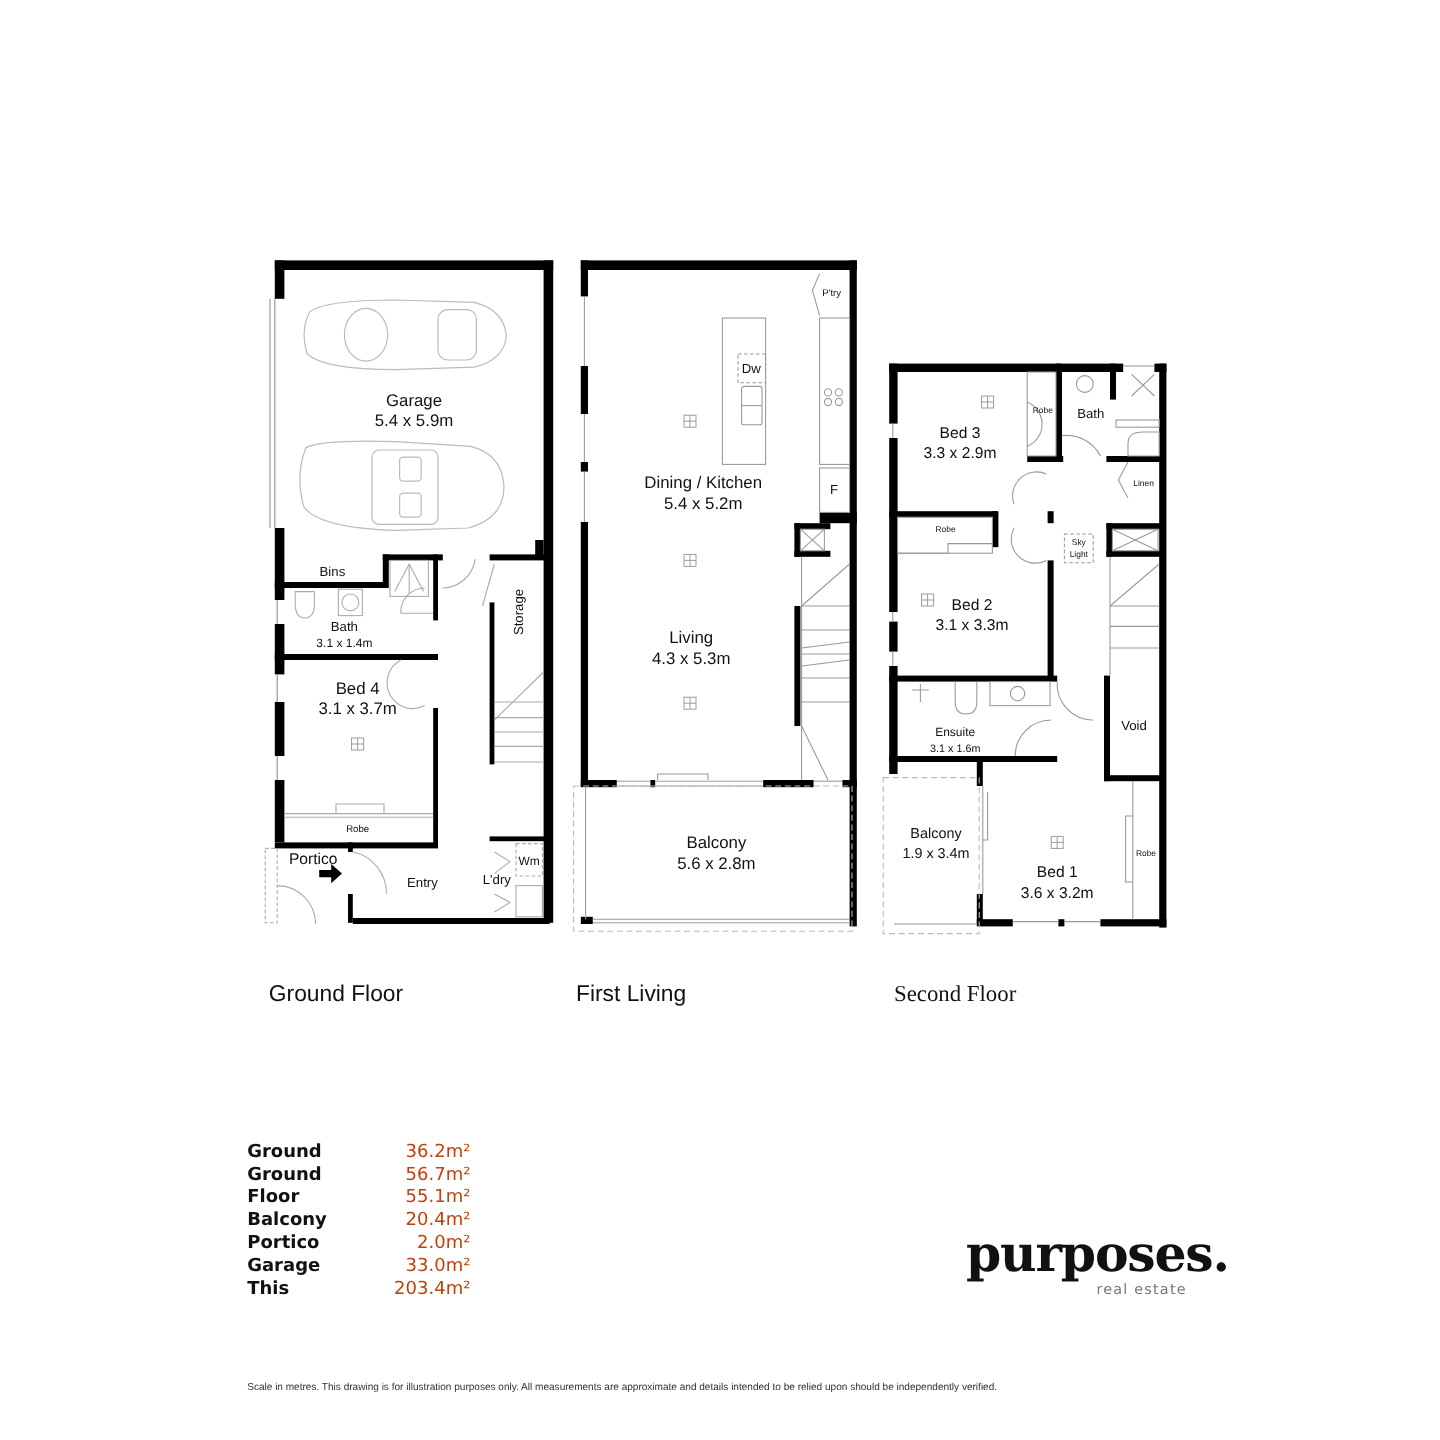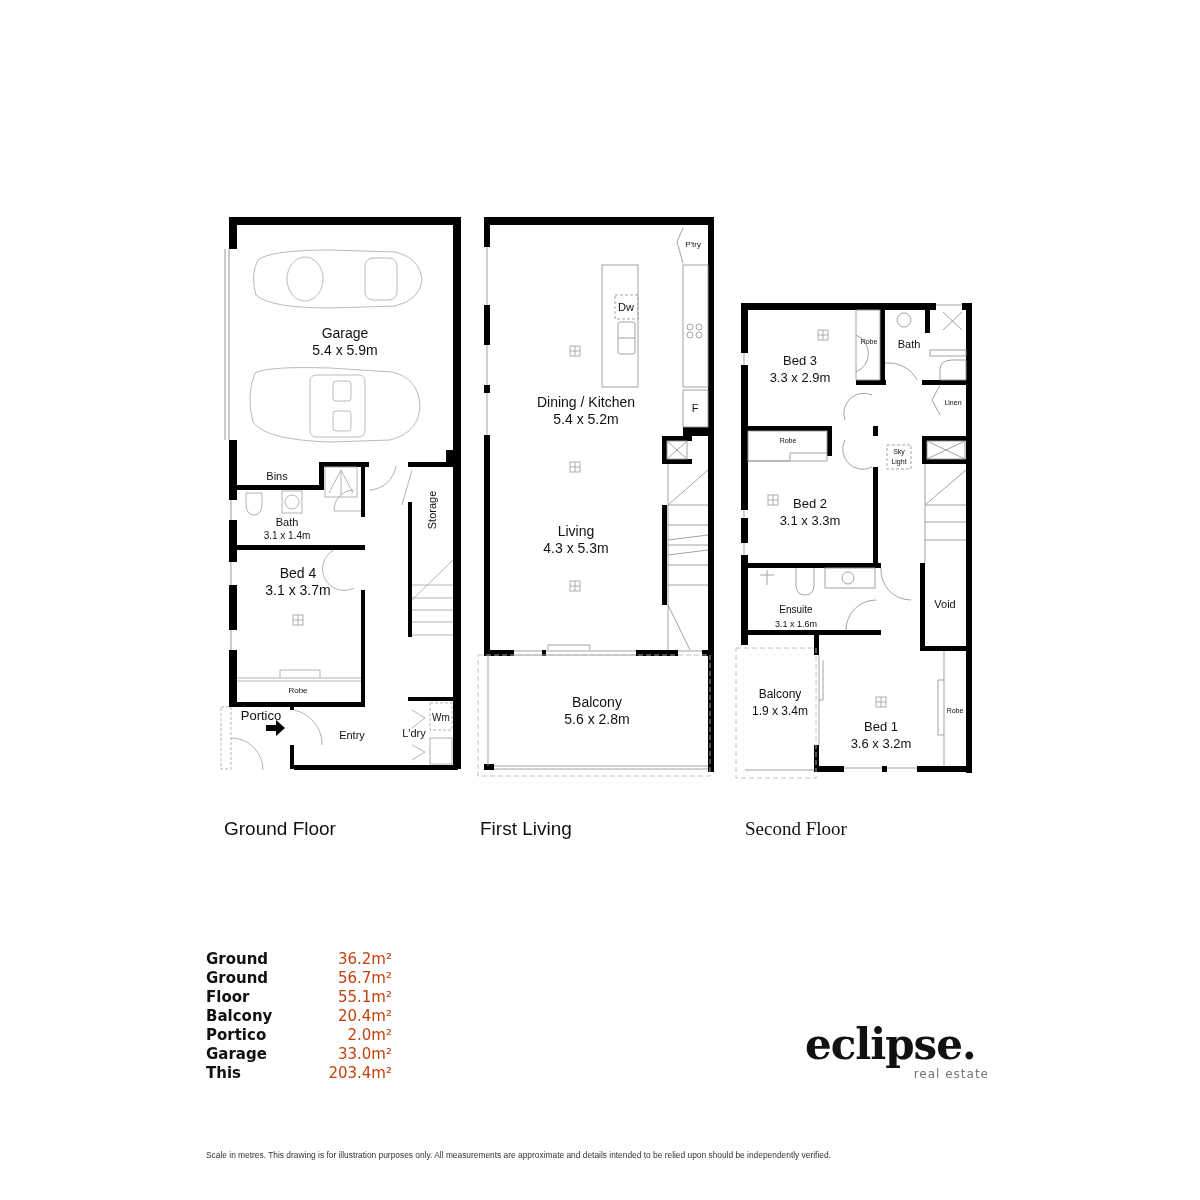--- a/index.html
+++ b/index.html
@@ -317,17 +317,17 @@
       <span class="k">Garage</span>
       <span class="v">33.0m²</span>
     </div>
   <div class="area-row">
       <span class="k">This</span>
       <span class="v">203.4m²</span>
     </div>
 </div>
 
 <div class="logo">
-  <span class="word">eclipse.</span>
+  <span class="word">purposes.</span>
   <span class="sub">real estate</span>
 </div>
 
 <div class="disclaimer">Scale in metres. This drawing is for illustration purposes only. All measurements are approximate and details intended to be relied upon should be independently verified.</div>
 
 </body></html>

